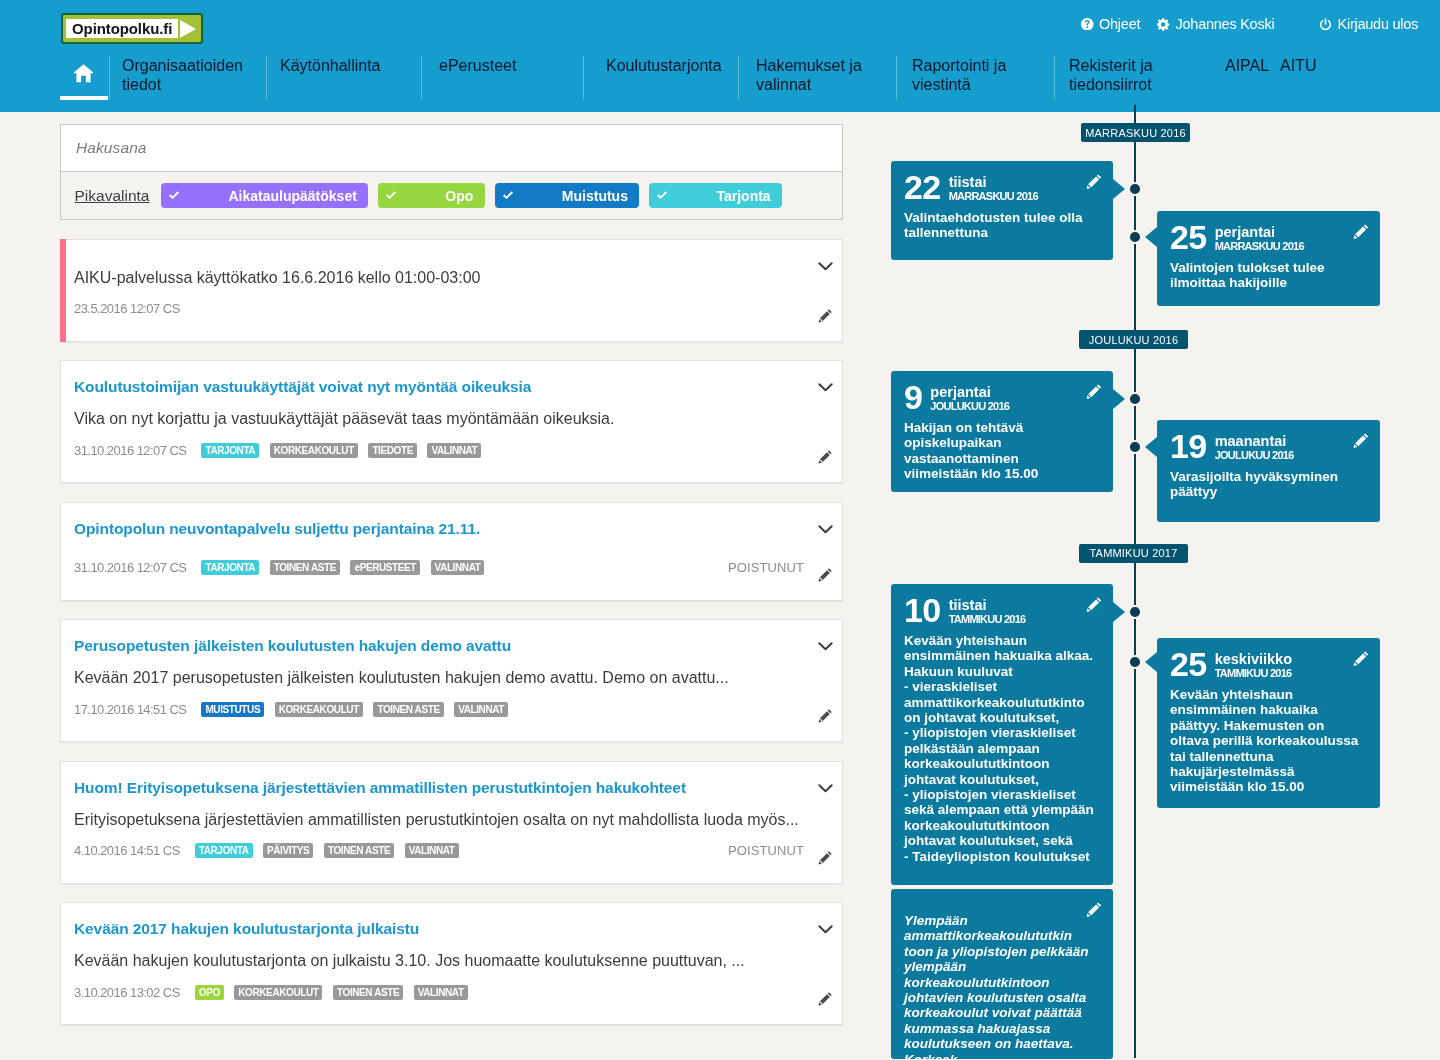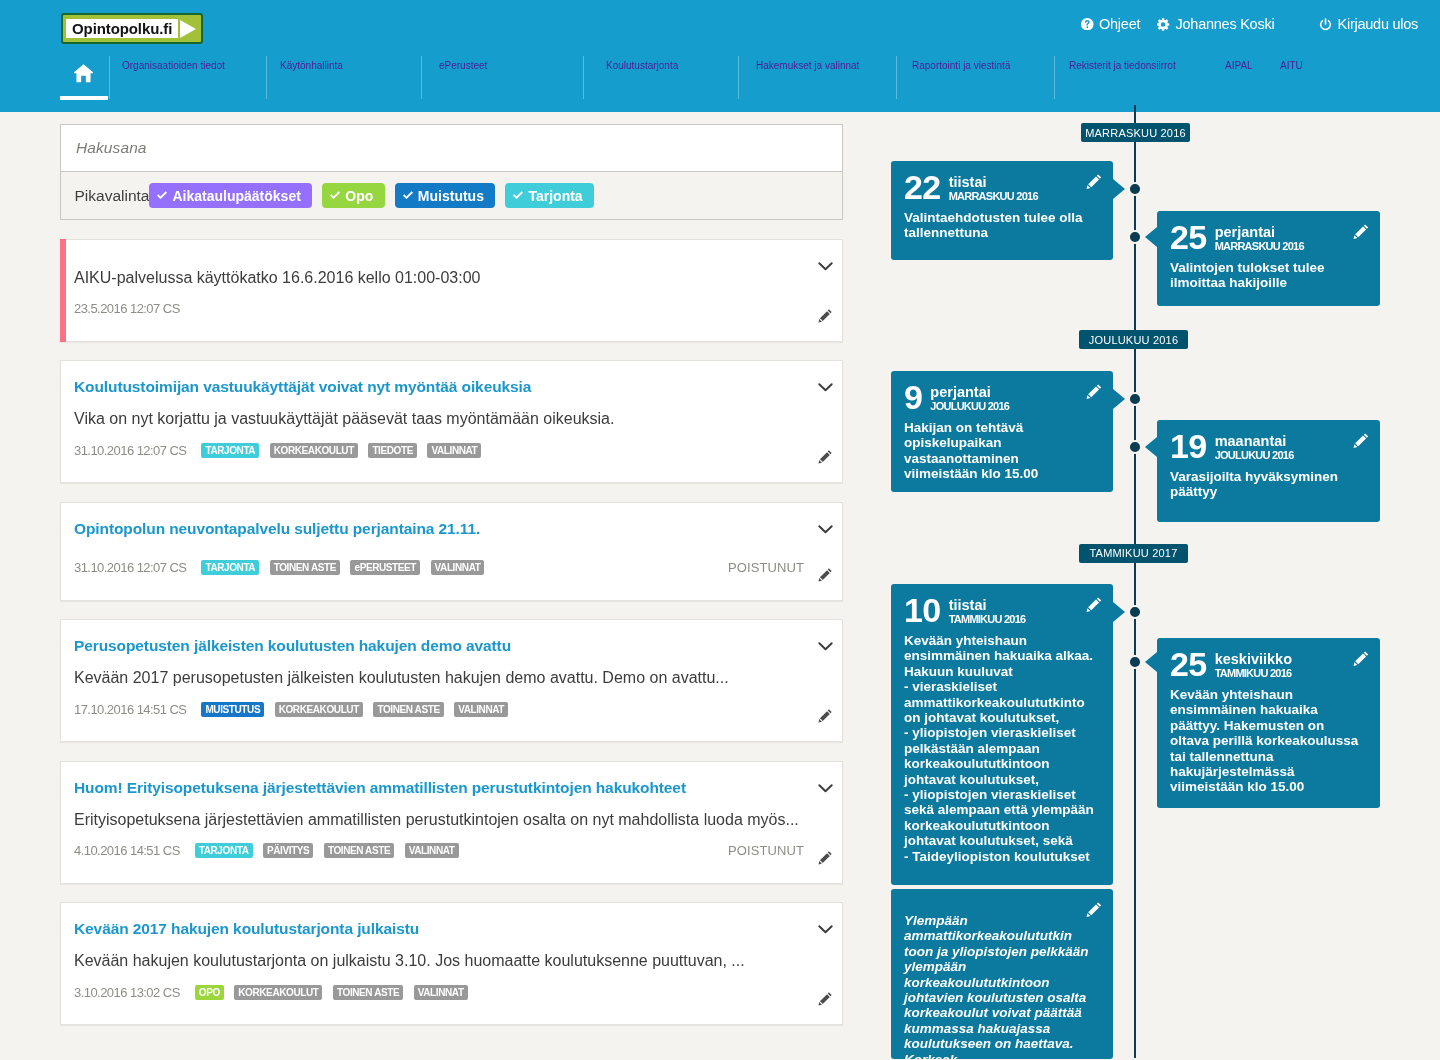--- a/index.html
+++ b/index.html
@@ -18,35 +18,35 @@
 
 .hdrlinks{position:absolute;left:0;top:16px;height:20px;}
 .hdrlink{position:absolute;top:0;display:flex;align-items:center;white-space:nowrap;color:#fff;font-size:14.5px;letter-spacing:-0.25px;cursor:pointer;}
 
 .hdrlink .hicon{display:flex;align-items:center;margin-right:5.5px;}
 .hdrlink .hicon svg{display:block;}
 .hdrlink svg{display:block;}
 
 .nav{position:absolute;left:0px;top:50px;height:50px;}
 
-.navitem{position:absolute;top:0;height:50px;color:#4c1d95;font-size:10px;line-height:18.6px;cursor:pointer;}
+.navitem{position:absolute;top:0;height:50px;color:#0f172a;font-size:16px;line-height:18.6px;cursor:pointer;}
 .navitem .lbl{position:absolute;top:7px;display:block;}
 .navitem.sep:before{content:"";position:absolute;left:0;top:6px;height:43px;width:1px;background:#5cbcdc;}
 .navitem.home .hsvg{position:absolute;left:13px;top:14px;line-height:0;}
 .navitem.home .uline{position:absolute;left:-1px;bottom:0;width:48px;height:4.5px;background:#fff;}
 
 
 .left{position:absolute;left:60px;top:124px;width:783px;}
 .searchbox{border:1px solid #c9c8c2;}
 .searchinput{height:47px;background:#fff;border-bottom:1px solid #c9c8c2;display:flex;align-items:center;padding:0 13px;}
 .searchinput input{border:0;outline:0;width:100%;font-size:15.5px;letter-spacing:0.1px;font-family:"Liberation Sans",sans-serif;color:#333;font-style:italic;background:transparent;}
 .searchinput input::placeholder{color:#7d7d77;font-style:italic;opacity:1;}
 .quickrow{height:47px;display:flex;align-items:center;padding:0 13.5px;}
-.quicklabel{font-size:15.5px;color:#3e3e3e;}
-.chip{display:inline-flex;align-items:center;height:25px;padding:0 11.5px 0 8px;border-radius:4px;color:#fff;font-size:14px;font-weight:bold;cursor:pointer;margin-right:10px;}
+.quicklabel{font-size:15.5px;color:#3e3e3e;margin-right:12px;text-decoration:underline;}
+.chip{display:inline-flex;align-items:center;height:25px;padding:0 11.5px 0 8px;border-radius:4px;color:#fff;font-size:14px;font-weight:bold;cursor:pointer;margin-right:10px;gap:44px;}
 .chip:last-child{margin-right:0;}
 .chip .ck{display:flex;align-items:center;margin-right:5px;}
 
 .card{position:relative;background:#fff;border:1px solid #e3e2dd;box-shadow:0 1px 1px rgba(0,0,0,0.05);margin-top:18.5px;padding:16px 10px 23px 13px;}
 .card .accent{position:absolute;left:-1px;top:-1px;bottom:-1px;width:6px;}
 .card h3{margin:0;font-size:15.5px;font-weight:bold;color:#1b97ce;line-height:20px;letter-spacing:-0.1px;}
 .card .body{margin-top:11px;font-size:16px;color:#3c3c3c;line-height:21px;}
 .card .meta{margin-top:12px;display:flex;align-items:center;height:18px;position:relative;}
 .card.nobody .meta{margin-top:20px;}
 .card .date{font-size:13px;color:#8d8d87;margin-right:15px;letter-spacing:-0.55px;}

